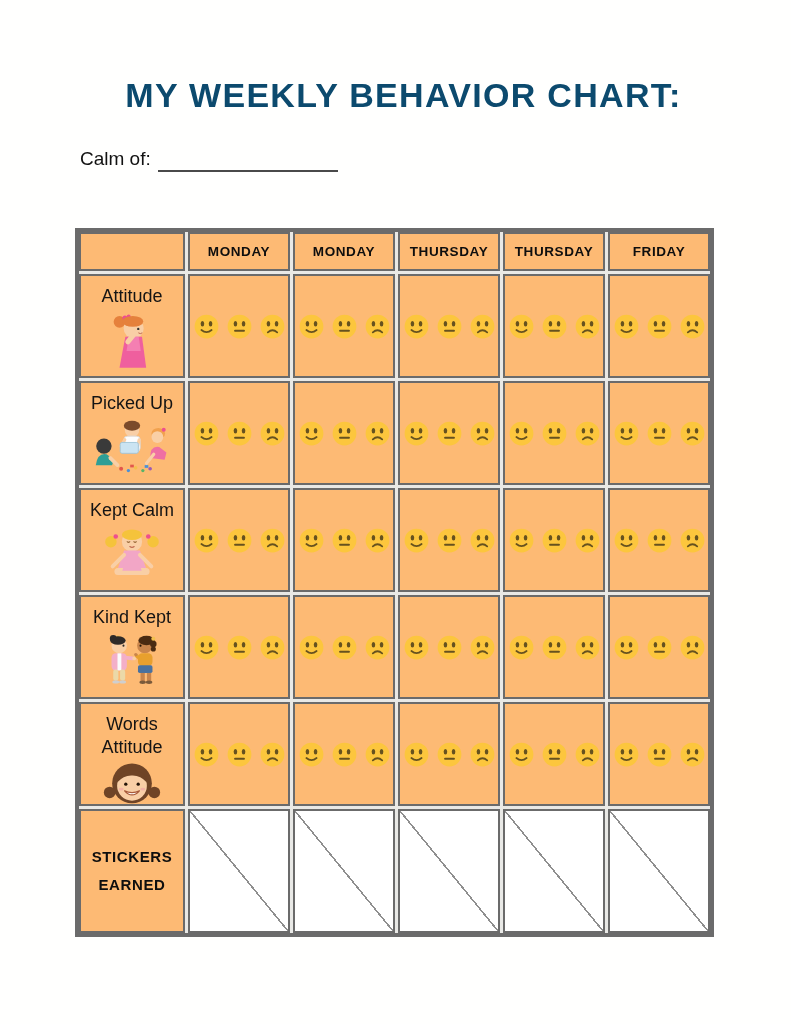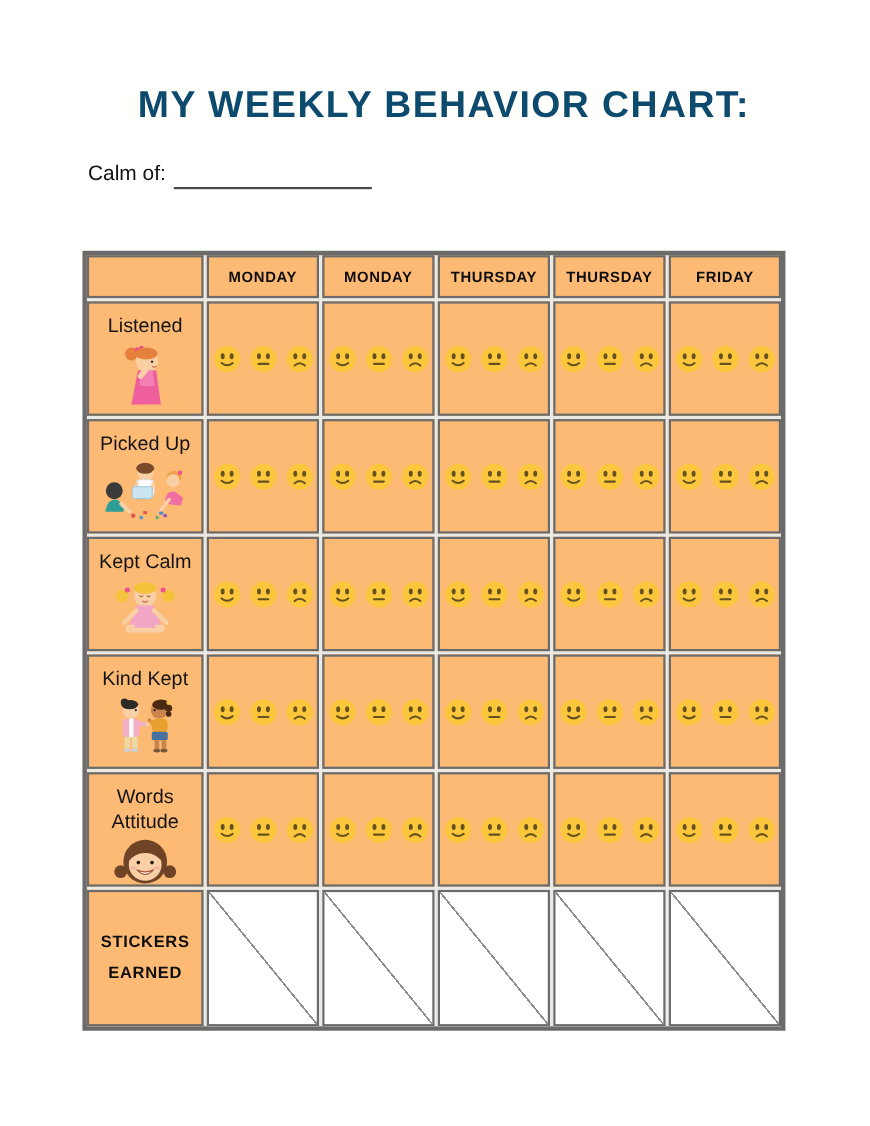--- a/index.html
+++ b/index.html
@@ -186,21 +186,21 @@
   <div class="chart">
 
     <div class="c"></div>
     <div class="c hd">MONDAY</div>
     <div class="c hd">MONDAY</div>
     <div class="c hd">THURSDAY</div>
     <div class="c hd">THURSDAY</div>
     <div class="c hd">FRIDAY</div>
 
     <div class="c lbl">
-      <span class="row-label">Listened</span>
+      <span class="row-label">Attitude</span>
       <svg class="clip" width="50" height="60">
           <use href="#clip-listen"></use>
         </svg>
     </div>
     <div class="c em">
         <svg class="face">
           <use href="#f-h"></use>
         </svg>
         <svg class="face">
           <use href="#f-n"></use>

